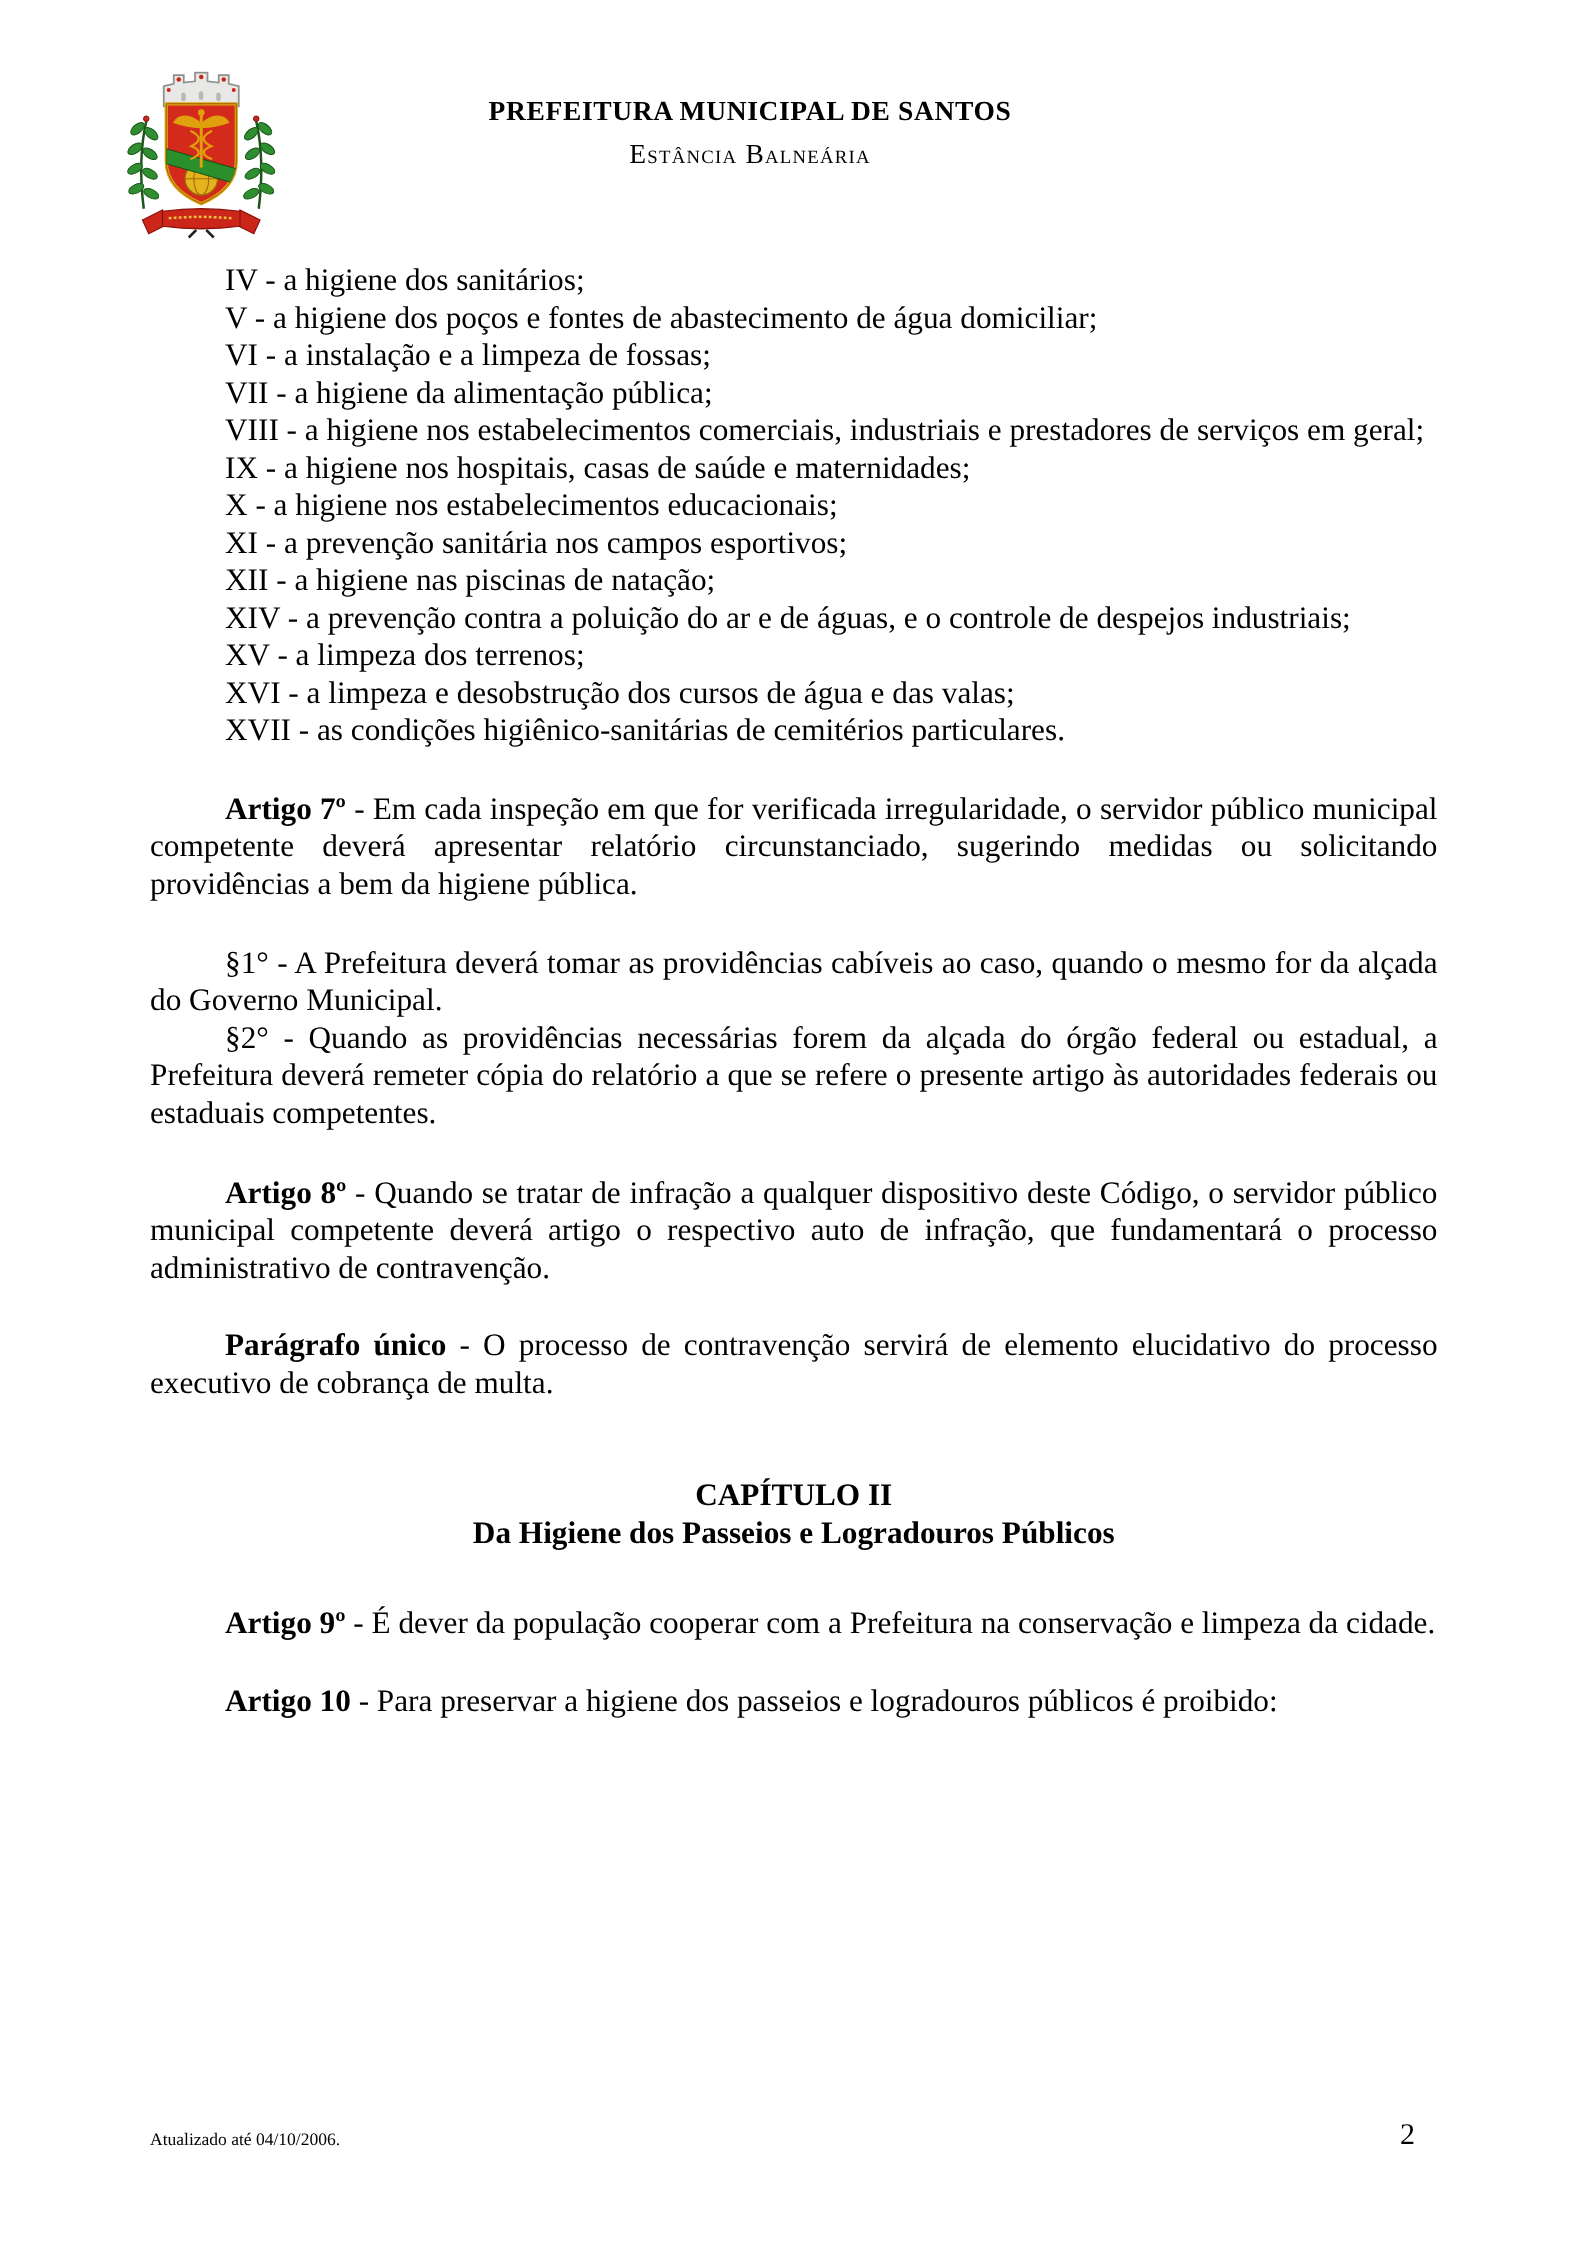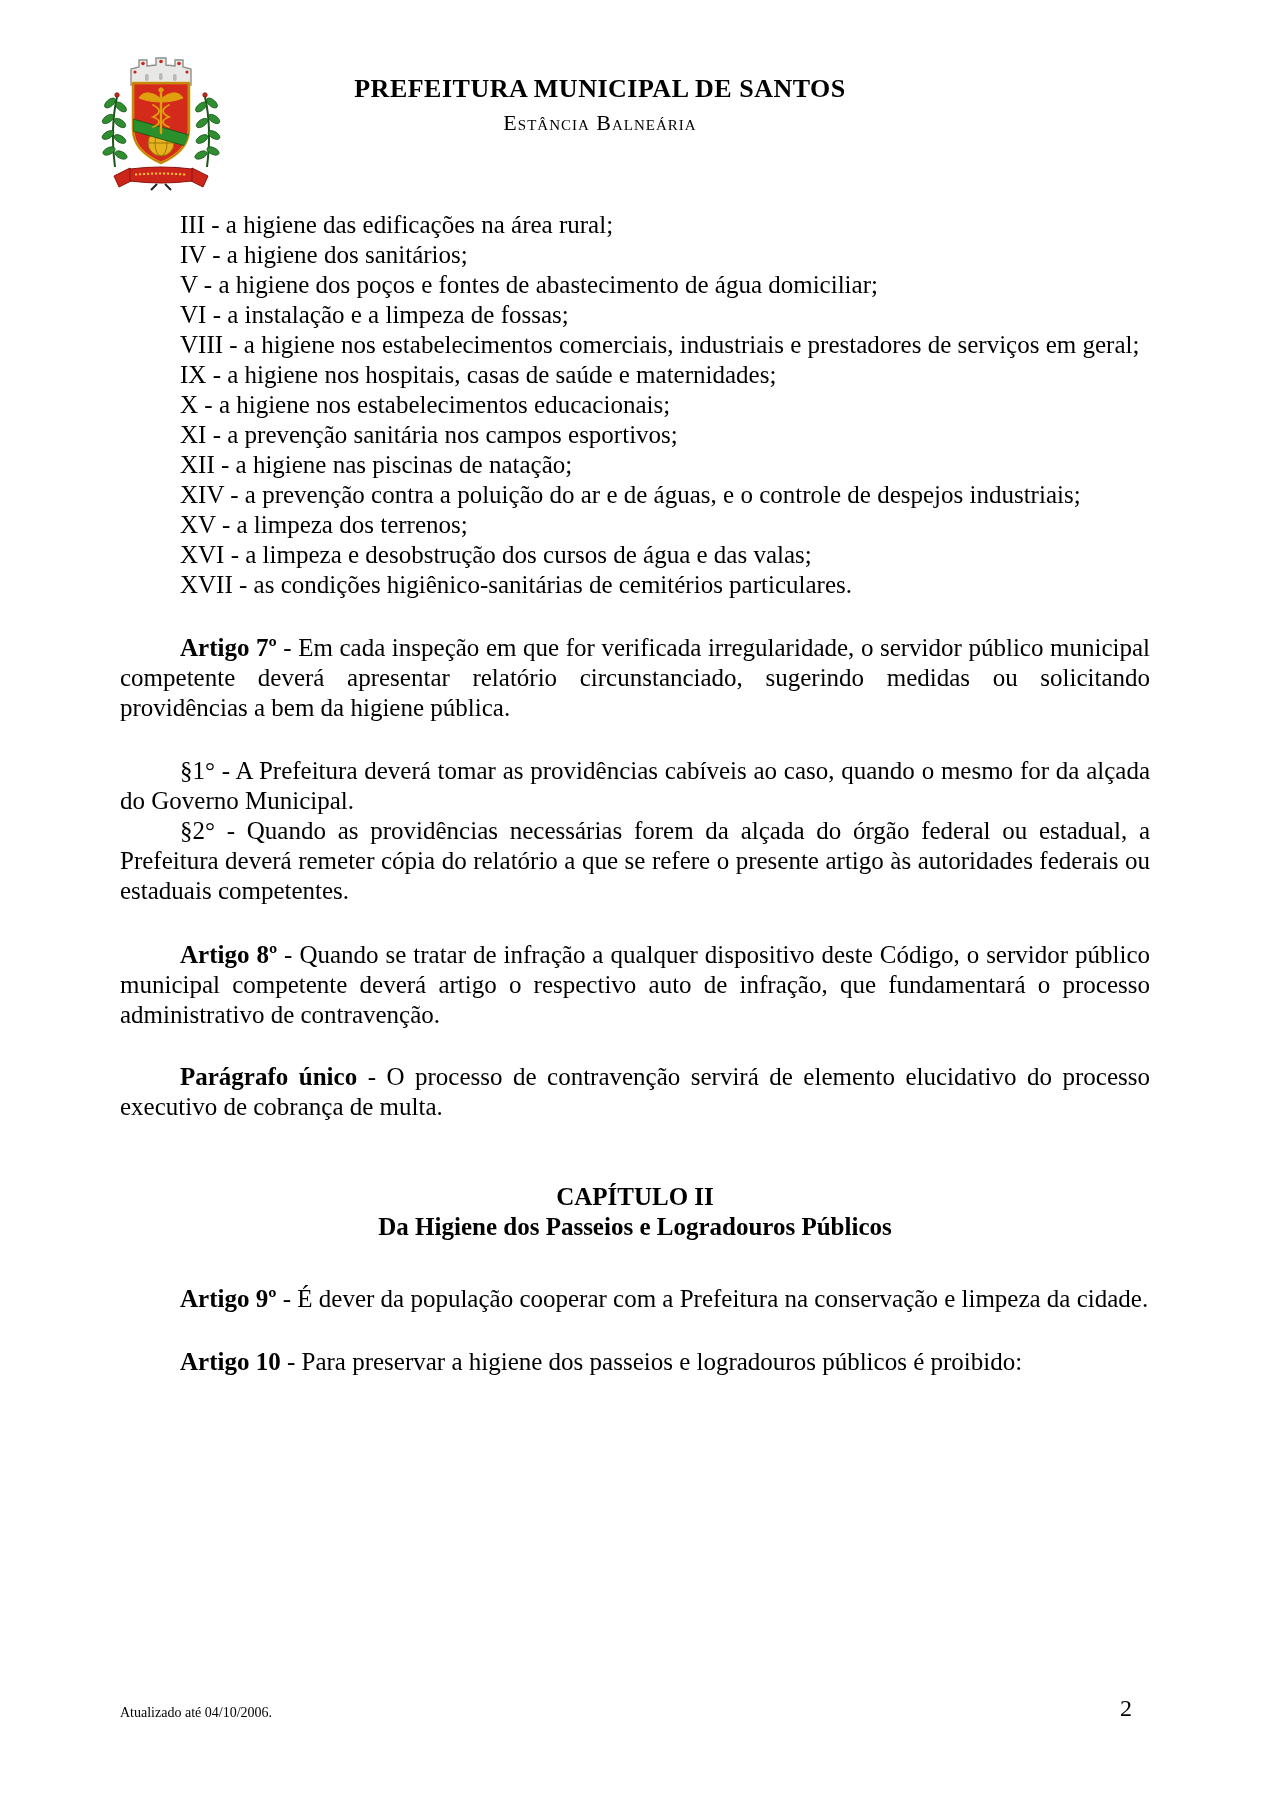--- a/index.html
+++ b/index.html
@@ -9,21 +9,21 @@
     margin:0 auto;
     background:#ffffff;
     font-family:"Liberation Serif","DejaVu Serif",serif;
     color:#000;
     overflow:hidden;
   }
   
   .logo{position:absolute;left:100px;top:57px;width:122px;height:136px;}
   .doc-title{
     position:absolute;left:0;top:74px;width:1200px;
-    text-align:center;font-weight:bold;font-size:26px;line-height:30px;
+    text-align:center;font-weight:bold;font-size:22px;line-height:30px;
     letter-spacing:.5px;
   }
   .doc-subtitle{
     position:absolute;left:0;top:110px;width:1200px;
     text-align:center;font-variant:small-caps;font-size:22px;line-height:26px;
     letter-spacing:1px;
   }
   
   .body-text{
     position:absolute;left:120px;top:210px;width:1030px;
@@ -146,24 +146,24 @@
       </g>
       <line x1="57" y1="127" x2="51" y2="133" stroke="#222" stroke-width="2"></line>
       <line x1="65" y1="127" x2="71" y2="133" stroke="#222" stroke-width="2"></line>
     </g>
   </svg>
 
   <div class="doc-title">PREFEITURA MUNICIPAL DE SANTOS</div>
   <div class="doc-subtitle">Estância Balneária</div>
 
   <div class="body-text">
-    <p class="item">III - a higiene das edificações na área rural;</p>
     <p class="item">IV - a higiene dos sanitários;</p>
     <p class="item">V - a higiene dos poços e fontes de abastecimento de água domiciliar;</p>
     <p class="item">VI - a instalação e a limpeza de fossas;</p>
+    <p class="item">VII - a higiene da alimentação pública;</p>
     <p class="item">VIII - a higiene nos estabelecimentos comerciais, industriais e prestadores de serviços em geral;</p>
     <p class="item">IX - a higiene nos hospitais, casas de saúde e maternidades;</p>
     <p class="item">X - a higiene nos estabelecimentos educacionais;</p>
     <p class="item">XI - a prevenção sanitária nos campos esportivos;</p>
     <p class="item">XII - a higiene nas piscinas de natação;</p>
     <p class="item">XIV - a prevenção contra a poluição do ar e de águas, e o controle de despejos industriais;</p>
     <p class="item">XV - a limpeza dos terrenos;</p>
     <p class="item">XVI - a limpeza e desobstrução dos cursos de água e das valas;</p>
     <p class="item">XVII - as condições higiênico-sanitárias de cemitérios particulares.</p>
 

